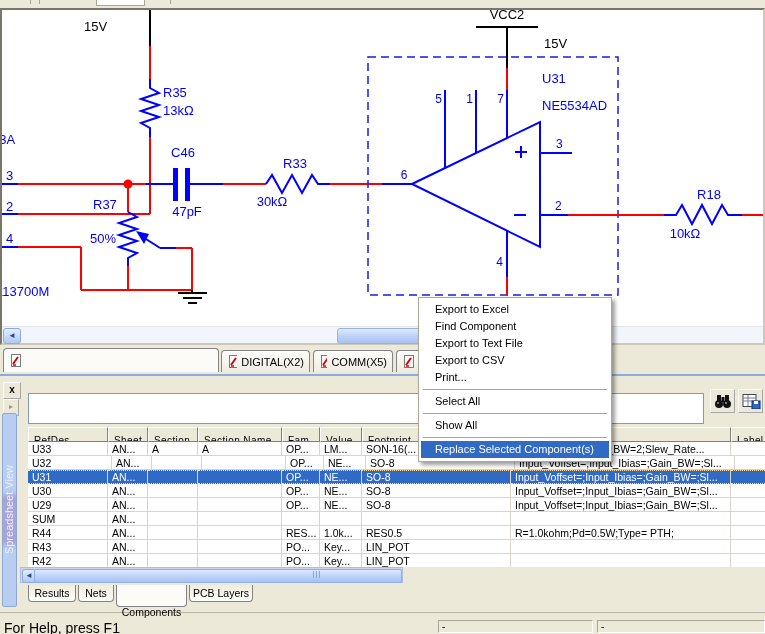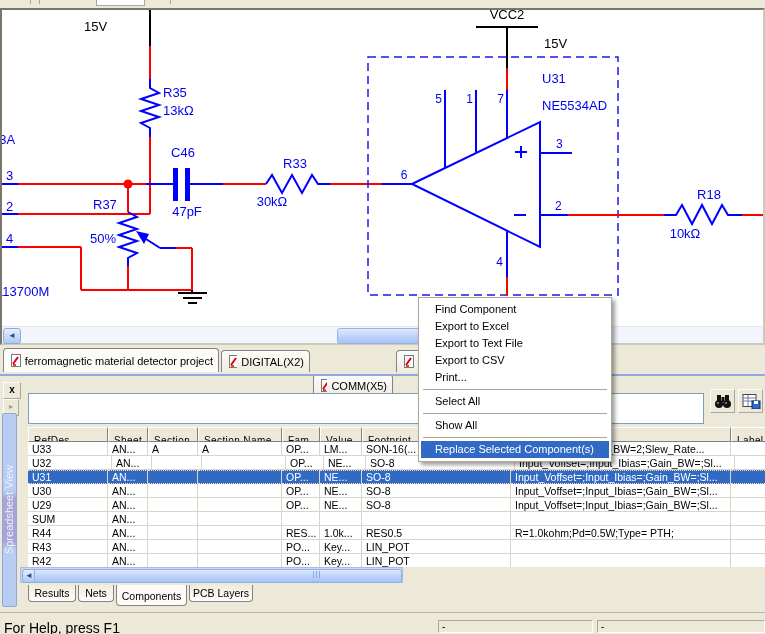--- a/index.html
+++ b/index.html
@@ -59,21 +59,21 @@
   .g-sb .sb-btn{width:12px;height:12px;line-height:11px;}
   .g-thumb{position:absolute;left:13px;top:1px;width:366px;height:12px;border:1px solid #90b0e8;border-radius:2px;
            background:linear-gradient(#dde8fd,#bcd2f8 55%,#a5c1f3);}
   .g-grip{position:absolute;left:292px;top:3px;width:9px;height:7px;
           background:repeating-linear-gradient(90deg,#89a9e2 0 1px,rgba(0,0,0,0) 1px 3px);}
 
   
   .btab{position:absolute;top:585px;height:17px;border:1px solid #848284;border-top:none;
         border-radius:0 0 4px 4px;background:linear-gradient(#efecdf,#fdfdfb);
         font-size:10.5px;text-align:center;padding-top:2px;box-sizing:border-box;}
-  .btab.active{top:585px;height:21px;background:#fcfbf7;z-index:2;padding-top:5px;}
+  .btab.active{top:585px;height:21px;background:#fcfbf7;z-index:2;padding-top:21px;}
 
   
   .status{position:absolute;left:0;top:612px;width:765px;height:22px;background:#ece9d8;border-top:1px solid #b9b6a8;}
   .status .txt{position:absolute;left:4px;top:7px;font-size:14px;}
   .spanel{position:absolute;top:7px;height:13px;border:1px solid;border-color:#aca899 #fff #fff #aca899;
           font-size:10px;padding:0 0 0 3px;box-sizing:border-box;}
 
   
   .menu{position:absolute;left:418px;top:297px;width:194px;background:#fff;border:1px solid #aca899;
         box-shadow:3px 3px 4px rgba(0,0,0,.38);padding:3px 2px;box-sizing:border-box;z-index:60;}
@@ -208,31 +208,30 @@
       <div class="sb-thumb" style="left:335px;width:255px;"></div>
     </div>
   </div>
 
   <div class="stab active" style="left:3px;width:216px;">
     <svg width="14" height="15">
         <rect x="2.5" y="1.5" width="9" height="12" fill="#fff" stroke="#7a7a7a"></rect>
         <line x1="4" y1="11" x2="9" y2="4" stroke="#d00" stroke-width="2"></line>
         <line x1="4" y1="12" x2="7" y2="12" stroke="#d00" stroke-width="1.5"></line>
       </svg>
-    <span>ferromagnetic material detector project</span>
   </div>
   <div class="stab" style="left:221px;width:89px;">
     <svg width="14" height="15">
         <rect x="2.5" y="1.5" width="9" height="12" fill="#fff" stroke="#7a7a7a"></rect>
         <line x1="4" y1="11" x2="9" y2="4" stroke="#d00" stroke-width="2"></line>
         <line x1="4" y1="12" x2="7" y2="12" stroke="#d00" stroke-width="1.5"></line>
       </svg>
     <span>DIGITAL(X2)</span>
   </div>
-  <div class="stab" style="left:313px;width:80px;margin-top:24px;">
+  <div class="stab" style="left:313px;width:80px;">
     <svg width="14" height="15">
         <rect x="2.5" y="1.5" width="9" height="12" fill="#fff" stroke="#7a7a7a"></rect>
         <line x1="4" y1="11" x2="9" y2="4" stroke="#d00" stroke-width="2"></line>
         <line x1="4" y1="12" x2="7" y2="12" stroke="#d00" stroke-width="1.5"></line>
       </svg>
     <span>COMM(X5)</span>
   </div>
   <div class="stab" style="left:396px;width:40px;">
     <svg width="14" height="15">
         <rect x="2.5" y="1.5" width="9" height="12" fill="#fff" stroke="#7a7a7a"></rect>
@@ -399,22 +398,22 @@
   <div class="btab active" style="left:116px;width:71px;">Components</div>
   <div class="btab" style="left:189px;width:64px;">PCB Layers</div>
 
   <div class="status">
     <div class="txt">For Help, press F1</div>
     <div class="spanel" style="left:438px;width:155px;">-</div>
     <div class="spanel" style="left:597px;width:168px;">-</div>
   </div>
 
   <div class="menu" id="ctx-menu">
+      <div class="mi">Export to Excel</div>
       <div class="mi">Find Component</div>
-      <div class="mi">Export to Excel</div>
       <div class="mi">Export to Text File</div>
       <div class="mi">Export to CSV</div>
       <div class="mi">Print...</div>
       <div class="msep"></div>
       <div class="mi">Select All</div>
       <div class="msep"></div>
       <div class="mi">Show All</div>
       <div class="msep"></div>
       <div class="mi hl">Replace Selected Component(s)</div>
     </div>

